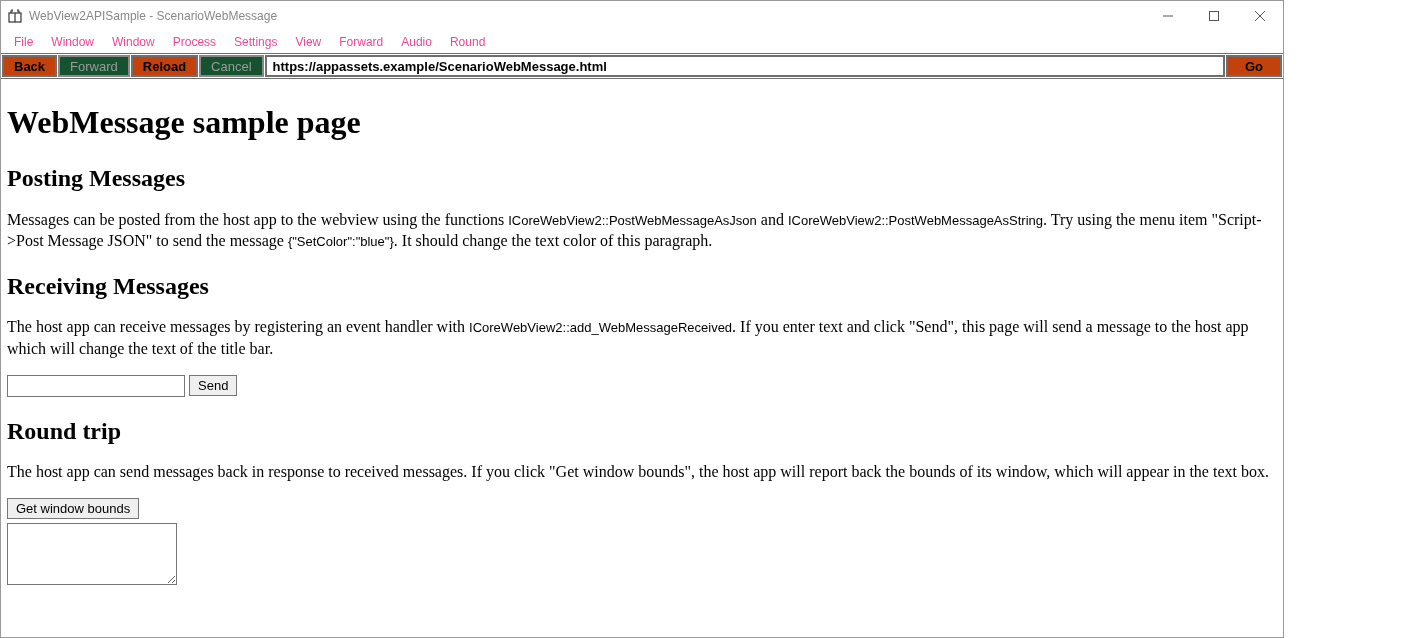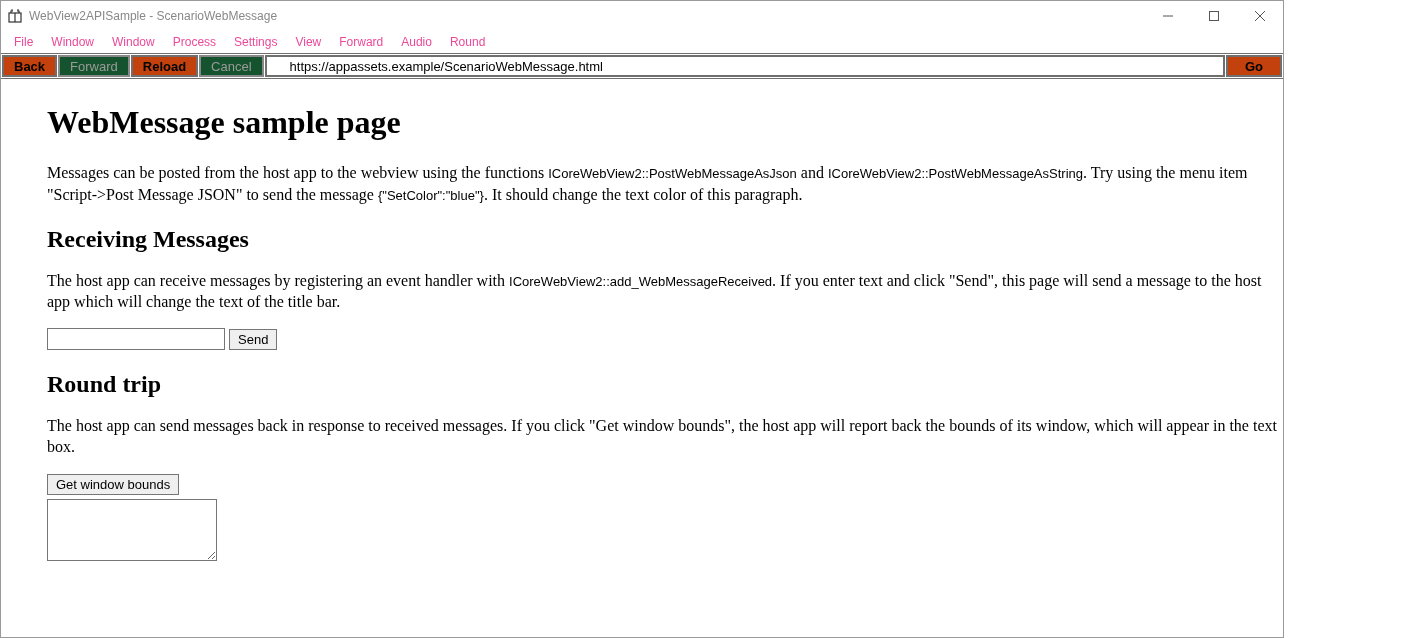--- a/index.html
+++ b/index.html
@@ -82,37 +82,36 @@
   .nav-btn.disabled {
     color:#9b9b9b;
     font-weight:400;
     border-color:#888;
     background:#14532d;
   }
   .addr-input {
     flex:1;
     border:2px solid #6f6f6f;
     background:#fff;
-    padding:0 23px;
-    font-size:13px;
-    font-weight:400;
+    padding:0 6px;
+    font-size:13px;
+    font-weight:700;
     font-family:"Segoe UI", sans-serif;
     outline:none;
   }
 
   
   .content {
     flex:1;
     overflow:auto;
     padding:4px 6px 27px 6px;
     font-family:"Times New Roman", serif;
     font-size:16px;
     color:#000;
     line-height:1.35;
-    margin-left:40px;
   }
   .content h1 {
     font-family:"Times New Roman", serif;
     font-size:32px;
     font-weight:700;
     margin:18px 0 18px 0;
   }
   .content h2 {
     font-family:"Times New Roman", serif;
     font-size:24px;
@@ -210,20 +209,21 @@
     <div class="nav-btn disabled">Forward</div>
     <div class="nav-btn">Reload</div>
     <div class="nav-btn disabled">Cancel</div>
     <input class="addr-input" type="text" value="https://appassets.example/ScenarioWebMessage.html" style="">
     <div class="nav-btn" style="min-width:56px">Go</div>
   </div>
 
   <div class="content">
     <h1>WebMessage sample page</h1>
 
+    <h2>Posting Messages</h2>
     <p>
       <span>Messages can be posted from the host app to the webview using the functions </span><code class="code">ICoreWebView2::PostWebMessageAsJson</code><span> and </span><code class="code">ICoreWebView2::PostWebMessageAsString</code><span>. Try using the menu item "Script-&gt;Post Message JSON" to send the message </span><code class="code">{"SetColor":"blue"}</code><span>. It should change the text color of this paragraph.</span>
     </p>
 
     <h2>Receiving Messages</h2>
     <p>
       <span>The host app can receive messages by registering an event handler with </span><code class="code">ICoreWebView2::add_WebMessageReceived</code><span>. If you enter text and click "Send", this page will send a message to the host app which will change the text of the title bar.</span>
     </p>
     <div>
       <input type="text" class="text-input" style="">

